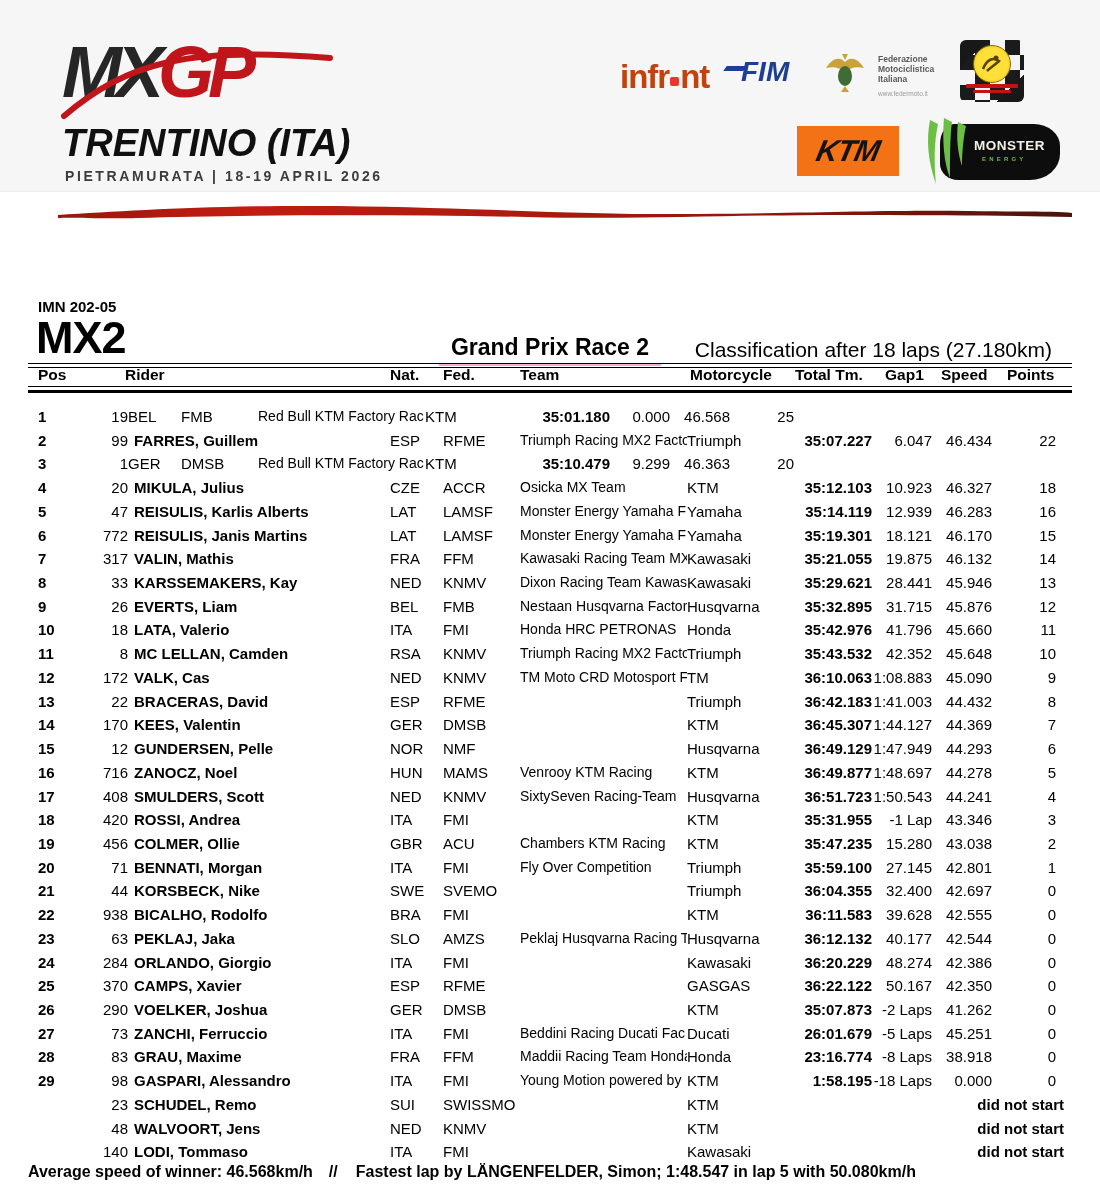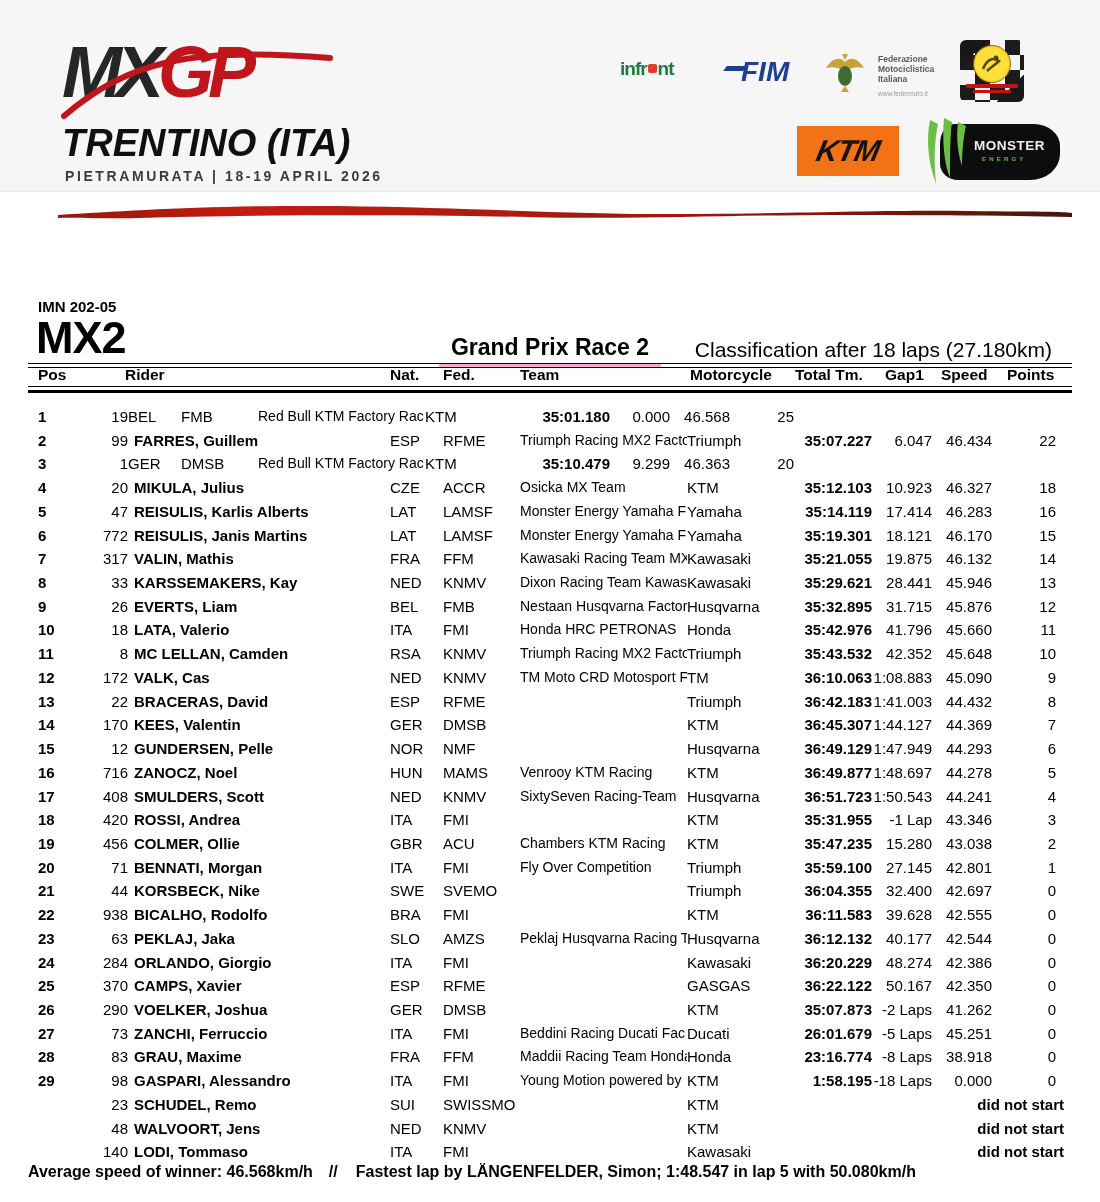--- a/index.html
+++ b/index.html
@@ -18,22 +18,22 @@
   .mxgp-mx { color:#262626; }
   .mxgp-gp { color:#c0151b; }
   .mxgp-swoosh { position:absolute; left:-4px; top:0; pointer-events:none; }
 
   .event-title { position:absolute; left:62px; top:122px; font-size:38px;
     font-weight:900; font-style:italic; letter-spacing:0px; color:#101010; }
   .event-subtitle { position:absolute; left:65px; top:168px; font-size:14px;
     font-weight:700; letter-spacing:2.6px; color:#3c3c3c;text-align:center; }
 
   
-  .spon-infront { position:absolute; left:620px; top:58px; font-size:19px; font-weight:800;
-    color:#15803d; letter-spacing:-1px; }
+  .spon-infront { position:absolute; left:620px; top:58px; font-size:33px; font-weight:800;
+    color:#c2410c; letter-spacing:-1px; }
   .spon-infront .dot { display:inline-block; width:9px; height:9px; background:#e8392b;
     border-radius:2px; margin:0 1px 2px 1px; }
   .spon-fim { position:absolute; left:725px; top:56px; font-size:28px; font-weight:900;
     font-style:italic; color:#1d3e93; letter-spacing:0px; }
   .spon-fim .wing { display:inline-block; width:20px; height:5px; background:#1d3e93;
     transform:skewX(-35deg); margin-right:-4px; vertical-align:10px; }
 
   .fmi { position:absolute; left:822px; top:48px; width:130px; height:60px; }
   .fmi-emblem { position:absolute; left:0; top:2px; width:46px; height:46px; }
   .fmi-text { position:absolute; left:56px; top:6px; font-size:8.5px; line-height:10px;
@@ -70,21 +70,21 @@
     color:#6cbe45; letter-spacing:3.2px; }
 
   .brushstroke { position:absolute; left:58px; top:202px; }
 
   
   .imn { position:absolute; left:38px; top:298px; font-size:15px; font-weight:700; }
   .race-class { position:absolute; left:36px; top:312px; font-size:45px; font-weight:900;
     letter-spacing:-1px; }
   .race-title-wrap { position:absolute; left:0; top:334px; width:1100px; text-align:center; }
   .race-title { display:inline-block; font-size:23px; font-weight:700;
-    border-bottom:4px solid #f9a8d4; padding:0 12px 3px 12px; }
+    border-bottom:2px solid #f9a8d4; padding:0 12px 3px 12px; }
   .classification { position:absolute; right:48px; top:338px; font-size:21px; color:#000; }
 
   .rule-double { position:absolute; left:28px; width:1044px; height:5px;
     border-top:1.5px solid #000; border-bottom:1.5px solid #000; }
   .rule-top { top:363px; }
   .rule-heavy { position:absolute; left:28px; top:386px; width:1044px; height:7px;
     border-top:1.5px solid #000; border-bottom:3.5px solid #000; }
 
   .thead { position:absolute; left:28px; top:366px; width:1044px; height:20px;
     font-size:15.5px; font-weight:700; }
@@ -273,21 +273,21 @@
   </div>
       <div class="trow">
     <div class="c pos b">5</div>
     <div class="c num">47</div>
     <div class="c name b">REISULIS, Karlis Alberts</div>
     <div class="c nat">LAT</div>
     <div class="c fed">LAMSF</div>
     <div class="c team">Monster Energy Yamaha F</div>
     <div class="c moto">Yamaha</div>
     <div class="c total b">35:14.119</div>
-    <div class="c gap">17.414</div>
+    <div class="c gap">12.939</div>
     <div class="c speed">46.283</div>
     <div class="c points">16</div>
     <div class="c status b"></div>
   </div>
       <div class="trow">
     <div class="c pos b">6</div>
     <div class="c num">772</div>
     <div class="c name b">REISULIS, Janis Martins</div>
     <div class="c nat">LAT</div>
     <div class="c fed">LAMSF</div>

